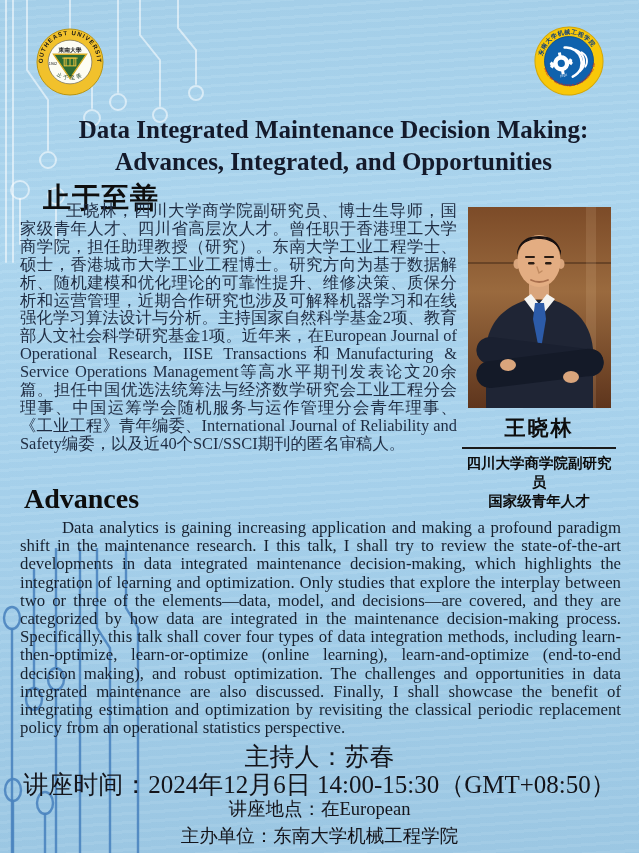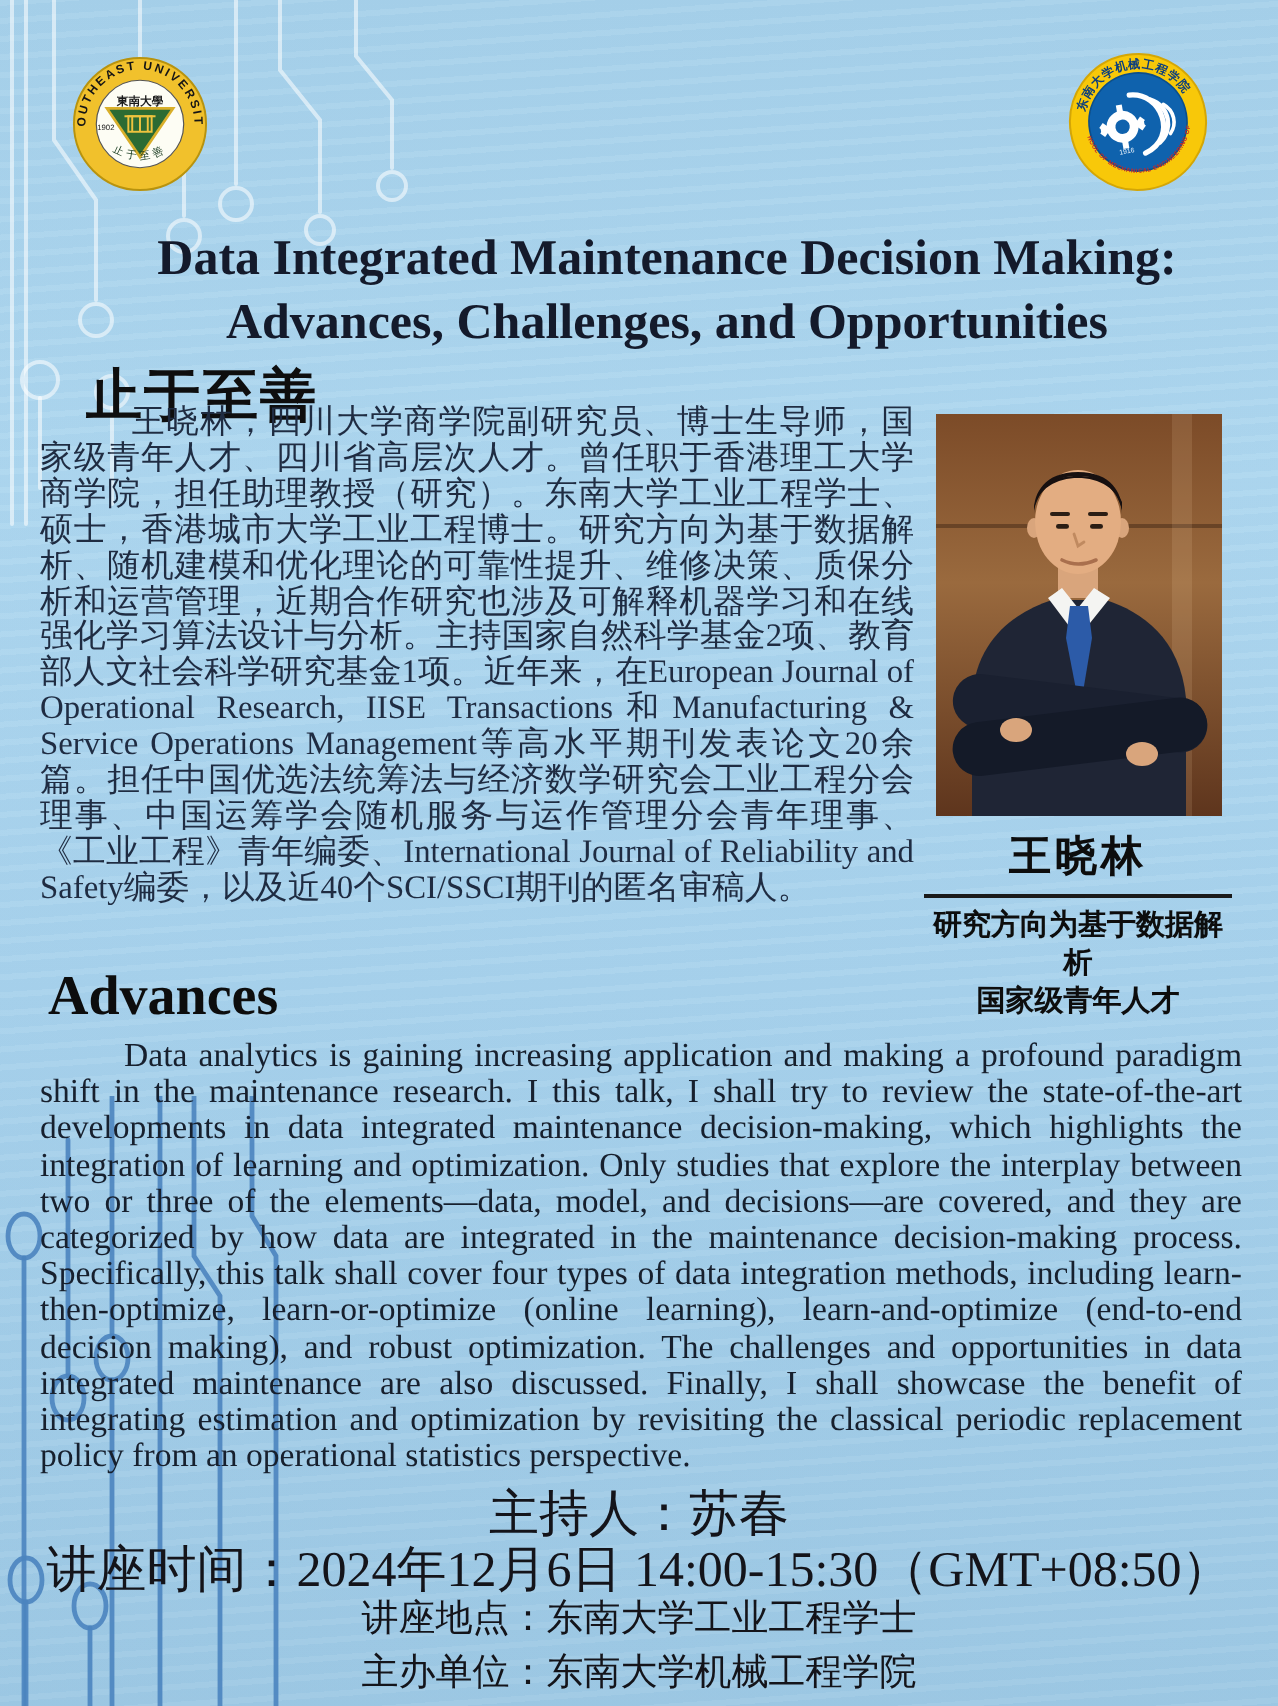--- a/index.html
+++ b/index.html
@@ -145,21 +145,21 @@
       </g>
       <text x="27" y="49.5" font-size="3.4" text-anchor="middle" fill="#e9f2fb">1916</text>
     </g>
   </svg>
 
   <div class="abs series-title">
   </div>
 
   <div class="abs en-title">
     <div>Data Integrated Maintenance Decision Making:</div>
-    <div>Advances, Challenges, and Opportunities</div>
+    <div>Advances, Integrated, and Opportunities</div>
   </div>
 
   <div class="abs guest-heading">止于至善</div>
   <div class="abs guest-bio">王晓林，四川大学商学院副研究员、博士生导师，国家级青年人才、四川省高层次人才。曾任职于香港理工大学商学院，担任助理教授（研究）。东南大学工业工程学士、硕士，香港城市大学工业工程博士。研究方向为基于数据解析、随机建模和优化理论的可靠性提升、维修决策、质保分析和运营管理，近期合作研究也涉及可解释机器学习和在线强化学习算法设计与分析。主持国家自然科学基金2项、教育部人文社会科学研究基金1项。近年来，在European Journal of Operational Research, IISE Transactions和Manufacturing &amp; Service Operations Management等高水平期刊发表论文20余篇。担任中国优选法统筹法与经济数学研究会工业工程分会理事、中国运筹学会随机服务与运作管理分会青年理事、《工业工程》青年编委、International Journal of Reliability and Safety编委，以及近40个SCI/SSCI期刊的匿名审稿人。</div>
 
   <div class="abs profile-col">
     <svg class="photo" viewBox="0 0 143 201">
       <defs>
         <linearGradient id="wood" x1="0" y1="0" x2="0" y2="1">
           <stop offset="0" stop-color="#7c4b28"></stop>
@@ -193,26 +193,26 @@
       <path d="M63,73 Q71,77 80,73" stroke="#a96f4d" stroke-width="1.8" fill="none" stroke-linecap="round"></path>
 
       <rect x="8" y="136" width="128" height="27" rx="13.5" transform="rotate(7 71 150)" fill="#1a2030"></rect>
       <rect x="8" y="148" width="128" height="27" rx="13.5" transform="rotate(-7 71 162)" fill="#141a28"></rect>
       <ellipse cx="40" cy="158" rx="8" ry="6" fill="#d9a57c"></ellipse>
       <ellipse cx="103" cy="170" rx="8" ry="6" fill="#d9a57c"></ellipse>
     </svg>
     <div class="profile-name">王晓林</div>
     <hr class="profile-rule">
     <div class="profile-caption">
-      <div>研究方向为基于数据解析</div>
+      <div>四川大学商学院副研究员</div>
       <div>国家级青年人才</div>
     </div>
   </div>
 
   <div class="abs abstract-heading">Advances</div>
   <div class="abs abstract-body">Data analytics is gaining increasing application and making a profound paradigm shift in the maintenance research. I this talk, I shall try to review the state-of-the-art developments in data integrated maintenance decision-making, which highlights the integration of learning and optimization. Only studies that explore the interplay between two or three of the elements—data, model, and decisions—are covered, and they are categorized by how data are integrated in the maintenance decision-making process. Specifically, this talk shall cover four types of data integration methods, including learn-then-optimize, learn-or-optimize (online learning), learn-and-optimize (end-to-end decision making), and robust optimization. The challenges and opportunities in data integrated maintenance are also discussed. Finally, I shall showcase the benefit of integrating estimation and optimization by revisiting the classical periodic replacement policy from an operational statistics perspective.</div>
 
   <div class="abs footer-line f-host">主持人：苏春</div>
   <div class="abs footer-line f-time">讲座时间：2024年12月6日 14:00-15:30（GMT+08:50）</div>
-  <div class="abs footer-line f-venue">讲座地点：东南大学工业工程学士</div>
+  <div class="abs footer-line f-venue">讲座地点：在European</div>
   <div class="abs footer-line f-org">主办单位：东南大学机械工程学院</div>
 
 </div>
 
 </body></html>

